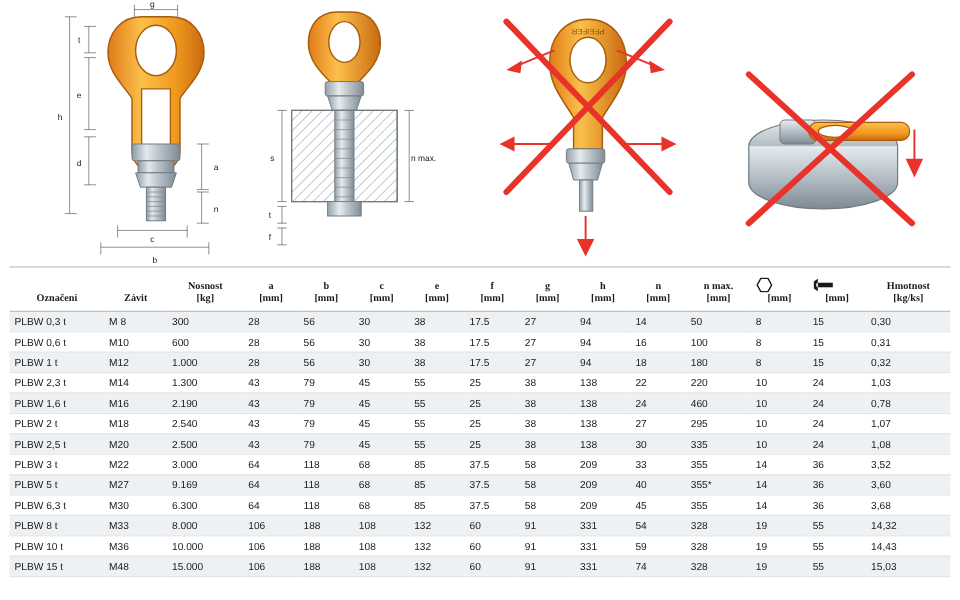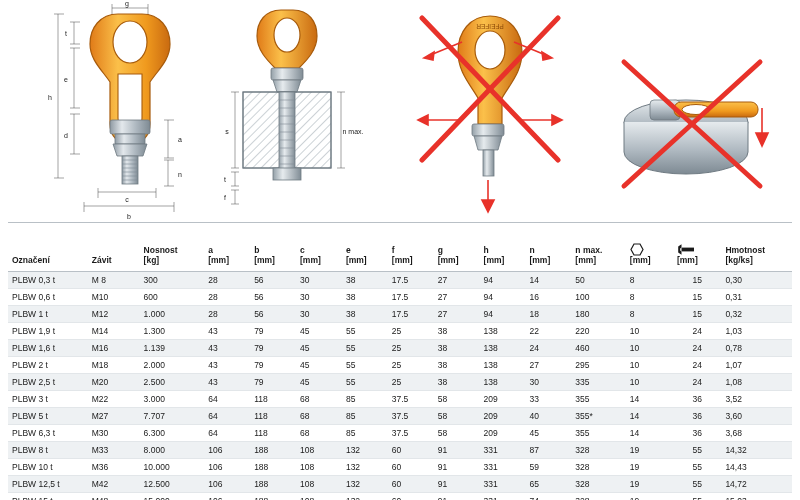--- a/index.html
+++ b/index.html
@@ -47,46 +47,47 @@
   }
   table.spec {
     border-collapse: collapse;
     width: 784px;
     font-size: 8.5px;
     color: #1a1a1a;
   }
   table.spec th {
     background: #ffffff;
     font-weight: bold;
-    text-align: left;
+    text-align: center;
     vertical-align: bottom;
-    padding: 20px 4px 5px 4px;
+    padding: 8px 4px 5px 4px;
     border-bottom: 1.5px solid #b9c0c6;
     border-top: 1.5px solid #b9c0c6;
     line-height: 1.15;
     white-space: nowrap;
+    font-family: Liberation Serif, serif;
   }
   table.spec th .unit {
     display: block;
     font-weight: bold;
   }
   table.spec td {
     padding: 3px 4px;
     border-bottom: 1px solid #e2e6e9;
     white-space: nowrap;
   }
   table.spec tbody tr:nth-child(odd) td { background: #eef1f3; }
   table.spec tbody tr:nth-child(even) td { background: #ffffff; }
   .col-name { width: 86px; }
   .col-thread { width: 58px; }
   .col-wll { width: 70px; }
   .col-dim { width: 48px; }
   .col-nmax { width: 58px; }
   .col-hex { width: 50px; }
-  .col-key { width: 52px; text-align: center; }
+  .col-key { width: 52px; }
   .col-weight { width: 76px; }
 
   .icon-cell-head { text-align: left; }
   .hex-icon, .key-icon { vertical-align: middle; }
 
   
   .dimtxt {
     font-family: "Liberation Sans", sans-serif;
     font-size: 7px;
     fill: #222;
@@ -486,57 +487,57 @@
             <td class="col-dim">17.5</td>
             <td class="col-dim">27</td>
             <td class="col-dim">94</td>
             <td class="col-dim">18</td>
             <td class="col-nmax">180</td>
             <td class="col-hex">8</td>
             <td class="col-key">15</td>
             <td class="col-weight">0,32</td>
           </tr>
           <tr>
-            <td class="col-name">PLBW 1,9 t</td>
+            <td class="col-name">PLBW 2,3 t</td>
             <td class="col-thread">M14</td>
             <td class="col-wll">1.300</td>
             <td class="col-dim">43</td>
             <td class="col-dim">79</td>
             <td class="col-dim">45</td>
             <td class="col-dim">55</td>
             <td class="col-dim">25</td>
             <td class="col-dim">38</td>
             <td class="col-dim">138</td>
             <td class="col-dim">22</td>
             <td class="col-nmax">220</td>
             <td class="col-hex">10</td>
             <td class="col-key">24</td>
             <td class="col-weight">1,03</td>
           </tr>
           <tr>
             <td class="col-name">PLBW 1,6 t</td>
             <td class="col-thread">M16</td>
-            <td class="col-wll">1.139</td>
+            <td class="col-wll">2.190</td>
             <td class="col-dim">43</td>
             <td class="col-dim">79</td>
             <td class="col-dim">45</td>
             <td class="col-dim">55</td>
             <td class="col-dim">25</td>
             <td class="col-dim">38</td>
             <td class="col-dim">138</td>
             <td class="col-dim">24</td>
             <td class="col-nmax">460</td>
             <td class="col-hex">10</td>
             <td class="col-key">24</td>
             <td class="col-weight">0,78</td>
           </tr>
           <tr>
             <td class="col-name">PLBW 2 t</td>
             <td class="col-thread">M18</td>
-            <td class="col-wll">2.000</td>
+            <td class="col-wll">2.540</td>
             <td class="col-dim">43</td>
             <td class="col-dim">79</td>
             <td class="col-dim">45</td>
             <td class="col-dim">55</td>
             <td class="col-dim">25</td>
             <td class="col-dim">38</td>
             <td class="col-dim">138</td>
             <td class="col-dim">27</td>
             <td class="col-nmax">295</td>
             <td class="col-hex">10</td>
@@ -573,21 +574,21 @@
             <td class="col-dim">209</td>
             <td class="col-dim">33</td>
             <td class="col-nmax">355</td>
             <td class="col-hex">14</td>
             <td class="col-key">36</td>
             <td class="col-weight">3,52</td>
           </tr>
           <tr>
             <td class="col-name">PLBW 5 t</td>
             <td class="col-thread">M27</td>
-            <td class="col-wll">7.707</td>
+            <td class="col-wll">9.169</td>
             <td class="col-dim">64</td>
             <td class="col-dim">118</td>
             <td class="col-dim">68</td>
             <td class="col-dim">85</td>
             <td class="col-dim">37.5</td>
             <td class="col-dim">58</td>
             <td class="col-dim">209</td>
             <td class="col-dim">40</td>
             <td class="col-nmax">355*</td>
             <td class="col-hex">14</td>
@@ -615,21 +616,21 @@
             <td class="col-name">PLBW 8 t</td>
             <td class="col-thread">M33</td>
             <td class="col-wll">8.000</td>
             <td class="col-dim">106</td>
             <td class="col-dim">188</td>
             <td class="col-dim">108</td>
             <td class="col-dim">132</td>
             <td class="col-dim">60</td>
             <td class="col-dim">91</td>
             <td class="col-dim">331</td>
-            <td class="col-dim">87</td>
+            <td class="col-dim">54</td>
             <td class="col-nmax">328</td>
             <td class="col-hex">19</td>
             <td class="col-key">55</td>
             <td class="col-weight">14,32</td>
           </tr>
           <tr>
             <td class="col-name">PLBW 10 t</td>
             <td class="col-thread">M36</td>
             <td class="col-wll">10.000</td>
             <td class="col-dim">106</td>
@@ -639,37 +640,20 @@
             <td class="col-dim">60</td>
             <td class="col-dim">91</td>
             <td class="col-dim">331</td>
             <td class="col-dim">59</td>
             <td class="col-nmax">328</td>
             <td class="col-hex">19</td>
             <td class="col-key">55</td>
             <td class="col-weight">14,43</td>
           </tr>
           <tr>
-            <td class="col-name">PLBW 12,5 t</td>
-            <td class="col-thread">M42</td>
-            <td class="col-wll">12.500</td>
-            <td class="col-dim">106</td>
-            <td class="col-dim">188</td>
-            <td class="col-dim">108</td>
-            <td class="col-dim">132</td>
-            <td class="col-dim">60</td>
-            <td class="col-dim">91</td>
-            <td class="col-dim">331</td>
-            <td class="col-dim">65</td>
-            <td class="col-nmax">328</td>
-            <td class="col-hex">19</td>
-            <td class="col-key">55</td>
-            <td class="col-weight">14,72</td>
-          </tr>
-          <tr>
             <td class="col-name">PLBW 15 t</td>
             <td class="col-thread">M48</td>
             <td class="col-wll">15.000</td>
             <td class="col-dim">106</td>
             <td class="col-dim">188</td>
             <td class="col-dim">108</td>
             <td class="col-dim">132</td>
             <td class="col-dim">60</td>
             <td class="col-dim">91</td>
             <td class="col-dim">331</td>

